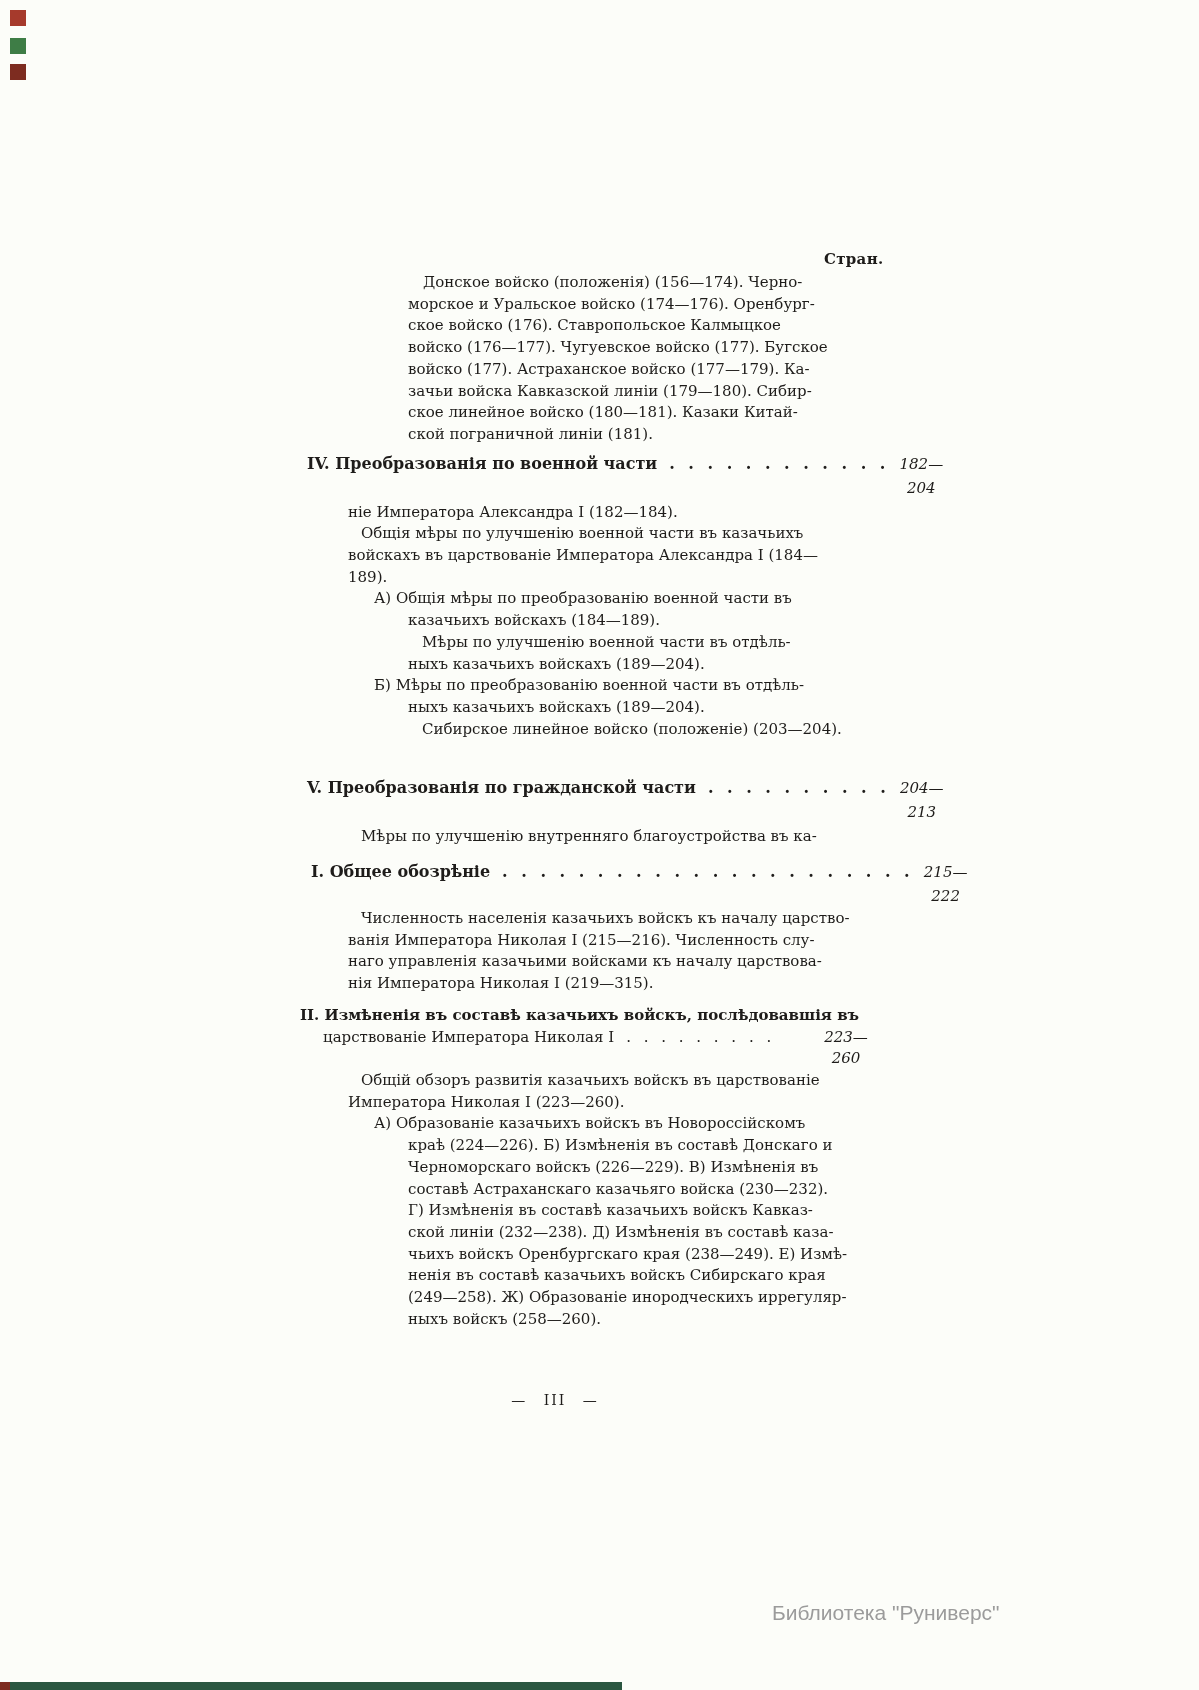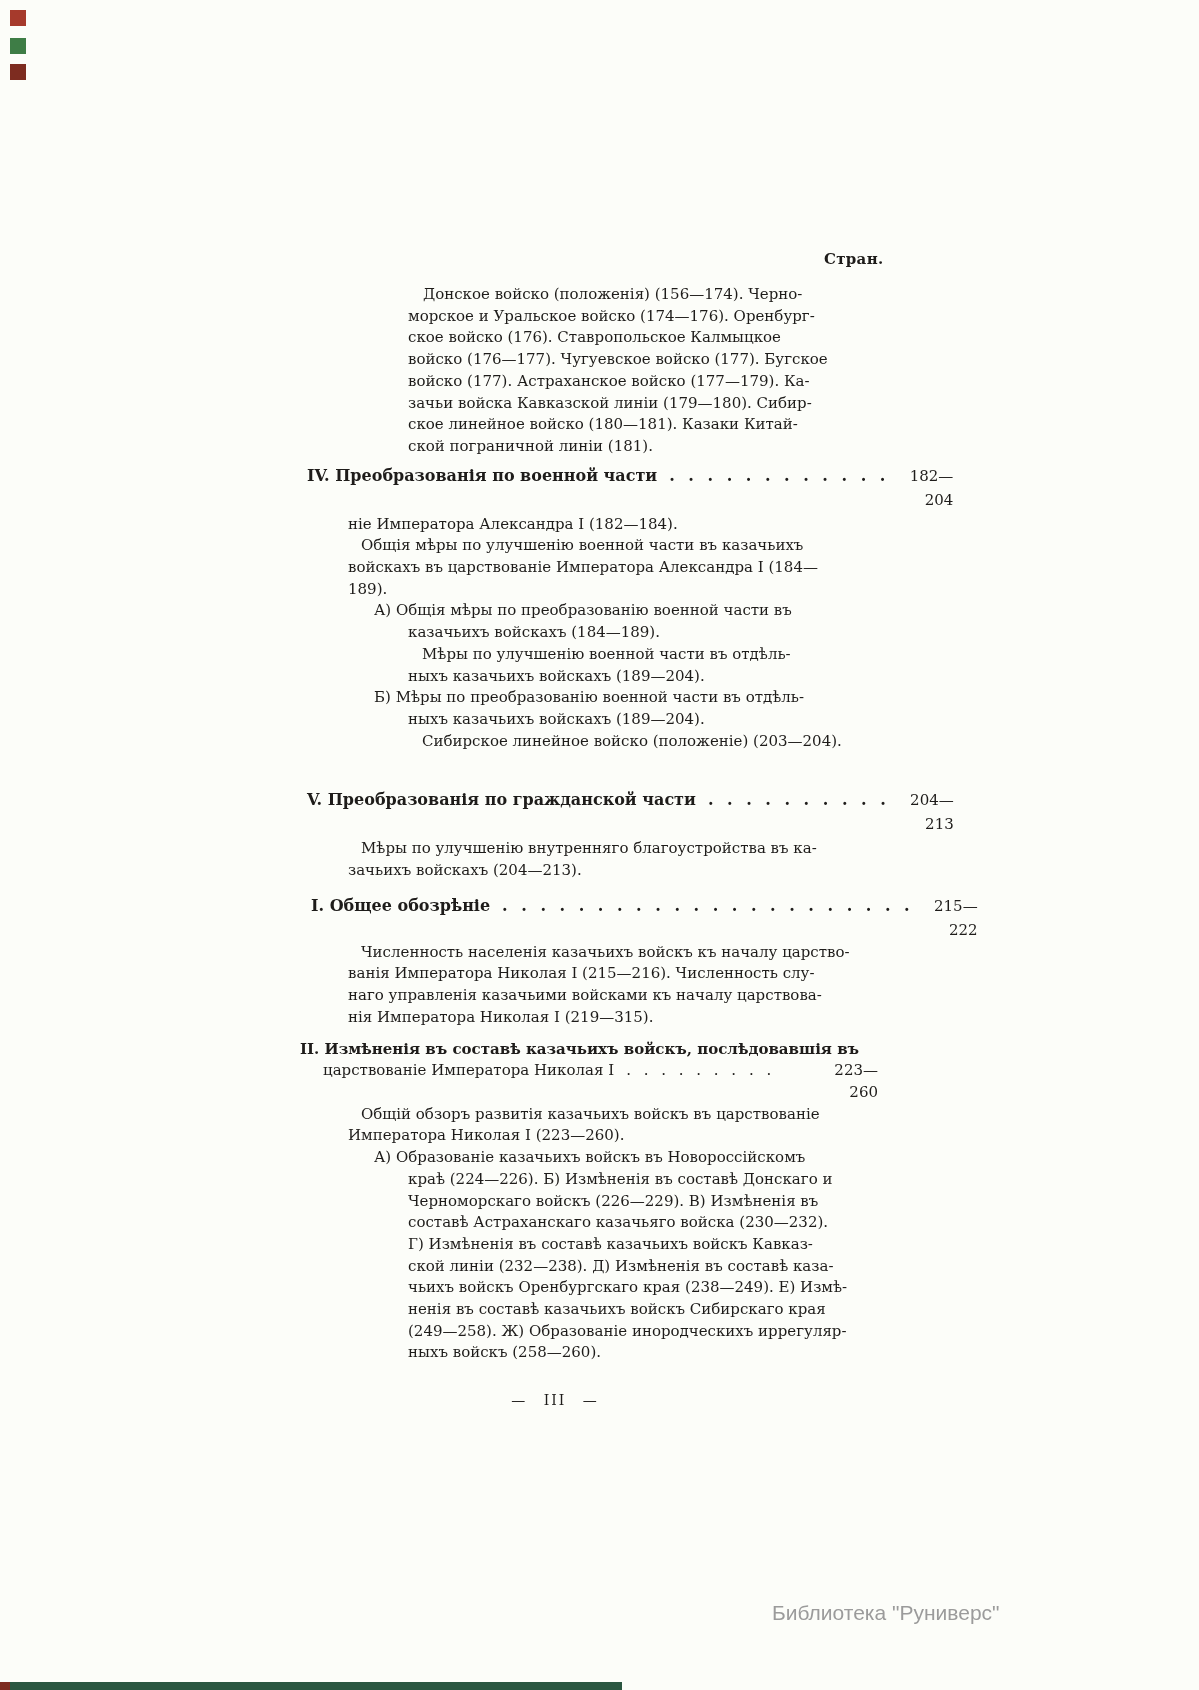--- a/index.html
+++ b/index.html
@@ -19,38 +19,38 @@
   .bottom-bar{position:absolute;left:0;top:1682px;width:622px;height:8px;}
   .bottom-tip{position:absolute;left:0;top:1682px;width:10px;height:8px;}
   
   .stran{position:absolute;left:824px;top:250px;font-size:15px;font-weight:bold;letter-spacing:.3px;}
   .folio{position:absolute;left:455px;top:1392px;width:200px;text-align:center;
          font-size:14px;letter-spacing:2px;word-spacing:10px;}
   .watermark{position:absolute;left:772px;top:1601px;
          font-family:"Liberation Sans","DejaVu Sans",sans-serif;
          font-size:21px;color:#9b9b9b;}
   
-  .col{position:absolute;left:290px;top:262px;width:588px;font-size:15px;line-height:21.7px;}
+  .col{position:absolute;left:290px;top:250px;width:588px;font-size:15px;line-height:21.7px;}
   .para .line{white-space:nowrap;text-align:justify;text-align-last:justify;}
   .para .line.last{text-align-last:left;}
   .cont{margin-left:118px;width:362px;}
   .cont .line.first{text-indent:15px;}
   .body{margin-left:58px;width:430px;}
   .body .line.first{text-indent:13px;}
   .suba{margin-left:118px;width:370px;}
   .suba .line.first{text-indent:-34px;}
   .subm{margin-left:118px;width:360px;}
   .subm .line.first{text-indent:14px;}
   .subs{margin-left:132px;width:380px;}
   .subs .line{text-align-last:left;}
   
   .sec{display:flex;align-items:baseline;font-weight:bold;font-size:16px;line-height:24px;margin-left:17px;}
   .sec .sec-label{white-space:nowrap;}
   .sec-dots{white-space:nowrap;overflow:hidden;margin-left:12px;letter-spacing:4px;flex:none;}
-  .sec-page{margin-left:auto;flex:none;width:64px;text-align:right;font-weight:normal;font-size:15px;}
+  .sec-page{margin-left:auto;flex:none;width:64px;text-align:center;font-weight:normal;font-size:15px;font-style:italic;}
   .sec-i{margin-left:21px;}
   .sec2{display:block;margin-left:10px;}
   .sec2 .sec2-line1{font-weight:bold;white-space:nowrap;}
   .sec2 .sec2-row{display:flex;align-items:baseline;margin-left:23px;}
   
   .chapter{margin-left:43px;width:515px;text-align:center;}
   .ch1{font-size:20px;line-height:26px;word-spacing:7px;letter-spacing:.5px;white-space:nowrap;}
   .ch2{font-size:17px;line-height:24px;margin-top:3px;word-spacing:2px;}
 </style>
 </head>
@@ -105,21 +105,20 @@
       <div class="para subs">
         <div class="line first last">Сибирское линейное войско (положеніе) (203—204).</div>
       </div>
       <div class="sec " style="margin-top: 36px;">
         <div class="sec-label">V. Преобразованія по гражданской части</div>
         <div class="sec-dots">. . . . . . . . . .</div>
         <div class="sec-page">204—213</div>
       </div>
       <div class="para body" style="margin-top: 2px;">
         <div class="line first">Мѣры по улучшенію внутренняго благоустройства въ ка-</div>
-        <div class="line last">зачьихъ войскахъ (204—213).</div>
       </div>
       <div class="sec sec-i" style="margin-top: 12px;">
         <div class="sec-label">I. Общее обозрѣніе</div>
         <div class="sec-dots">. . . . . . . . . . . . . . . . . . . . . .</div>
         <div class="sec-page">215—222</div>
       </div>
       <div class="para body">
         <div class="line first">Численность населенія казачьихъ войскъ къ началу царство-</div>
         <div class="line">ванія Императора Николая I (215—216). Численность слу-</div>
         <div class="line">наго управленія казачьими войсками къ началу царствова-</div>

